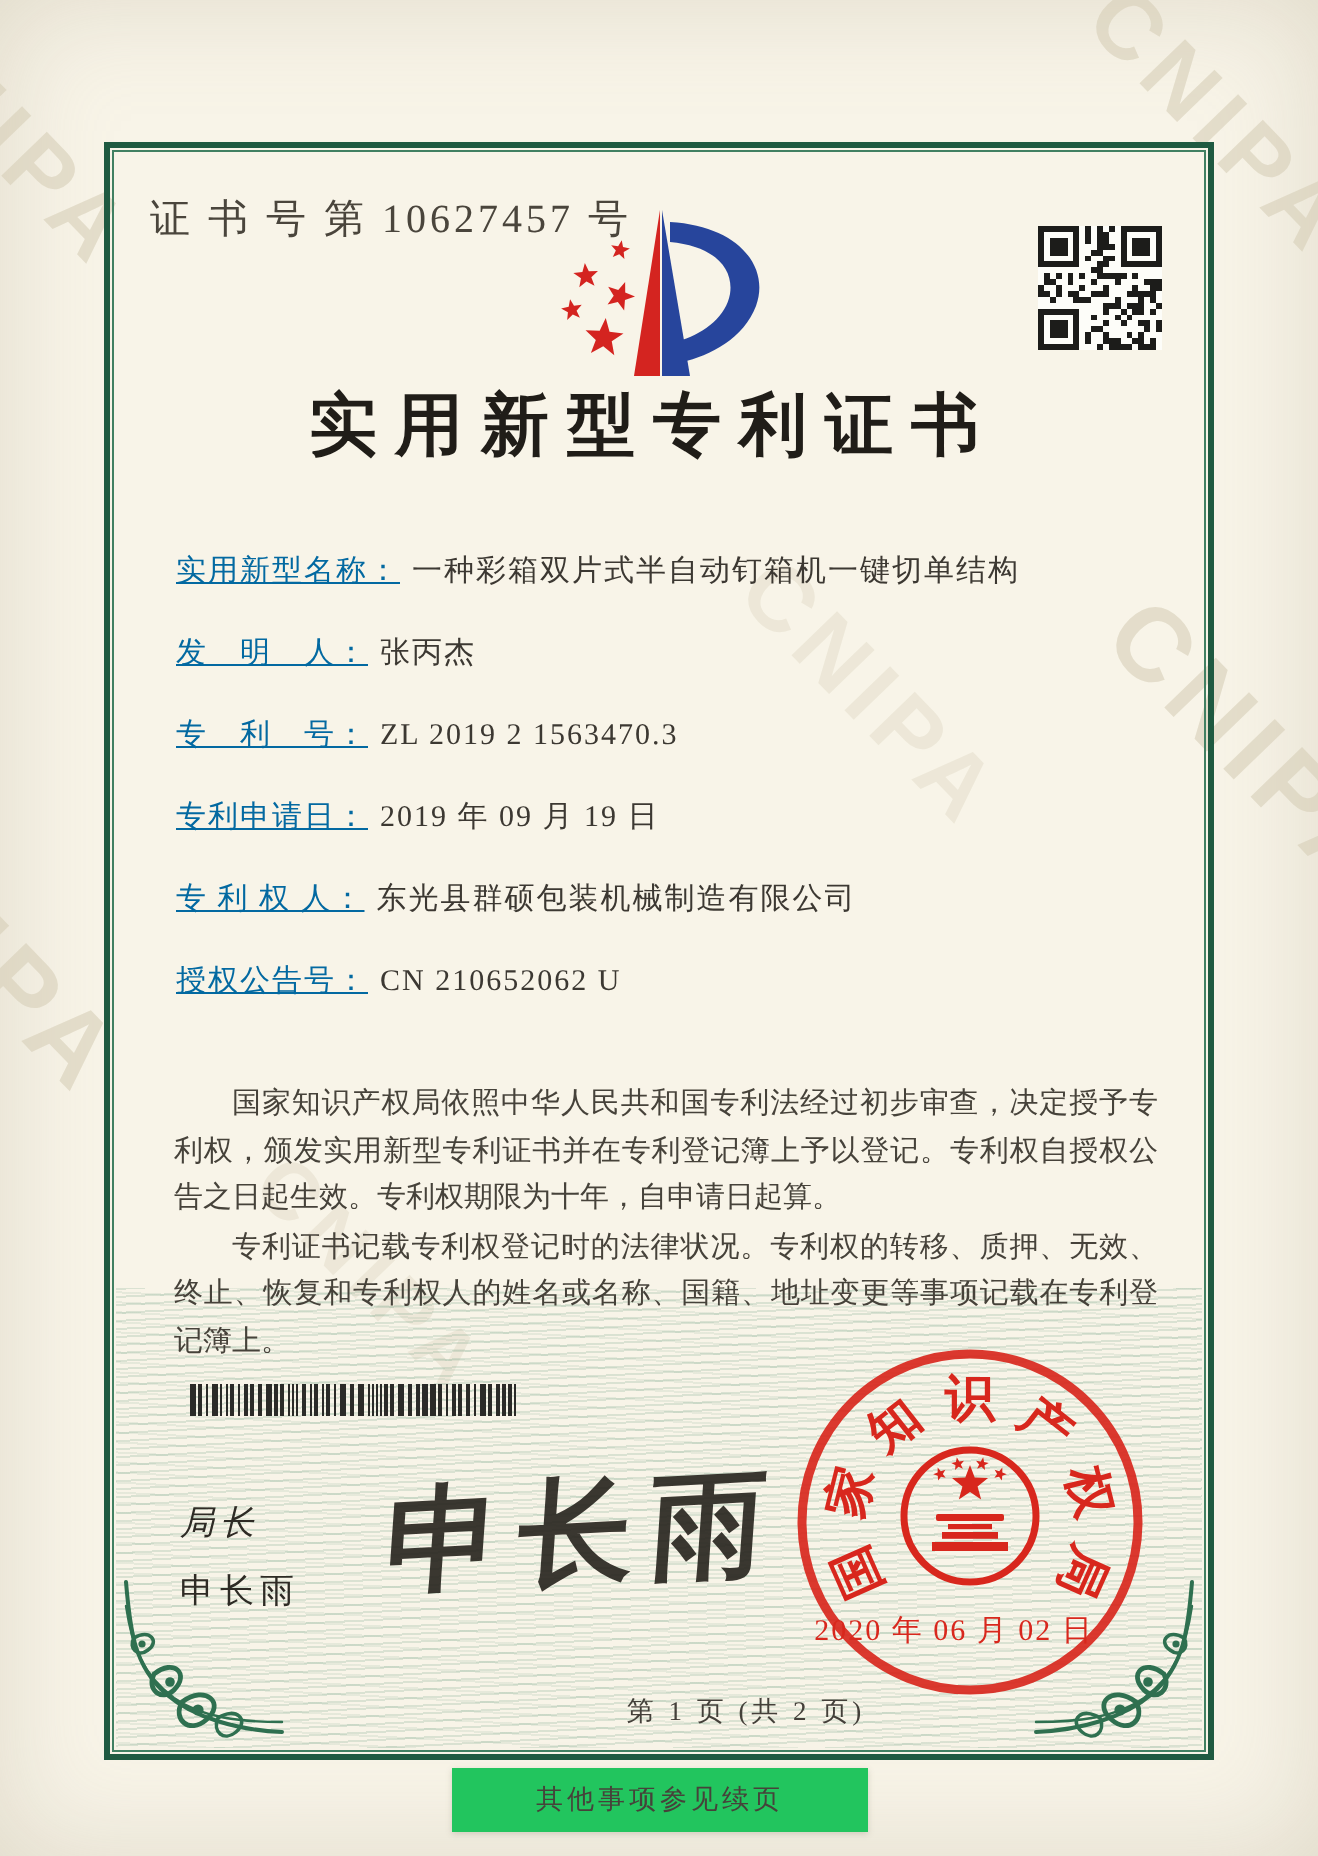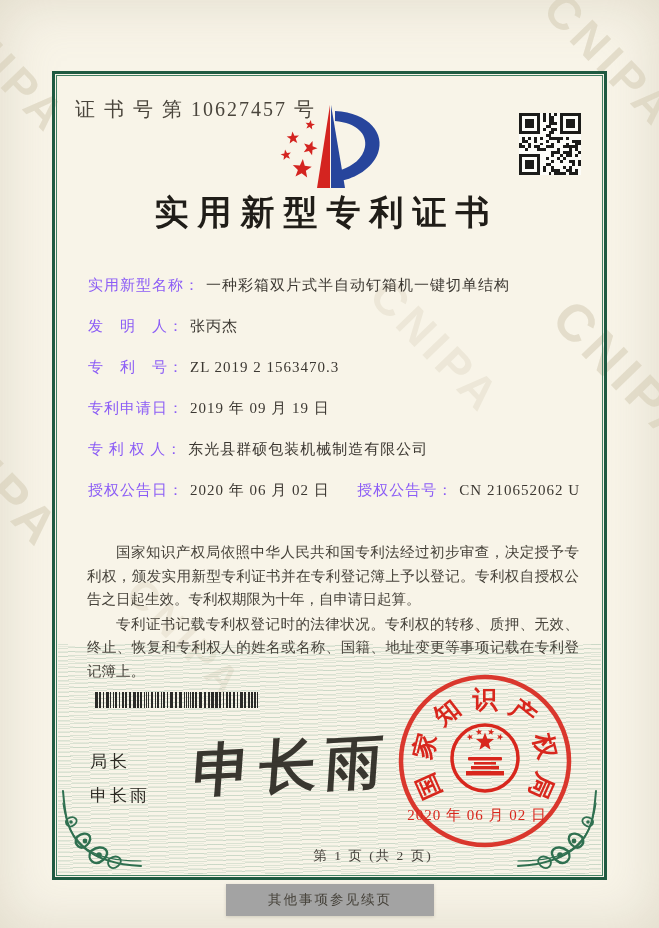--- a/index.html
+++ b/index.html
@@ -36,55 +36,55 @@
   #cert-no{position:absolute;left:75px;top:96px;font-size:20px;letter-spacing:2px;color:#4a453c;}
   #logo{position:absolute;left:260px;top:98px;width:144px;height:98px;}
   #qr{position:absolute;left:519px;top:113px;width:62px;height:62px;background:#fdfdf9;}
   #title{
     position:absolute;left:52px;top:190px;width:549px;text-align:center;
     font-size:34px;font-weight:bold;letter-spacing:9px;color:#201d18;
   }
   
   #fields{position:absolute;left:88px;top:276px;width:492px;}
   .field-row{height:41px;font-size:15px;letter-spacing:1px;white-space:nowrap;}
-  .flabel{color:#8b5cf6;}
+  .flabel{color:#0369a1;text-decoration:underline;}
   .fvalue{color:#3c3832;margin-left:6px;font-family:Liberation Serif, serif;}
   .field-row.double{display:flex;}
   .field-row.double .pair1{width:300px;}
   
   #body-text{
     position:absolute;left:86px;top:540px;width:494px;
     font-size:14.5px;line-height:23.5px;text-align:justify;color:#46423a;
   }
   #body-text p{margin:1px;text-indent:2em;}
   
   #barcode{position:absolute;left:95px;top:692px;width:166px;height:16px;}
   
-  #sig-role{position:absolute;left:90px;top:750px;font-size:17px;letter-spacing:3px;color:#2e2b25;}
+  #sig-role{position:absolute;left:90px;top:750px;font-size:17px;letter-spacing:3px;color:#2e2b25;font-style:italic;}
   #sig-name{position:absolute;left:90px;top:784px;font-size:17px;letter-spacing:3px;color:#2e2b25;}
   #autograph{
     position:absolute;left:182px;top:728px;width:220px;text-align:center;
     font-size:58px;font-weight:600;color:#26231d;letter-spacing:8px;
     transform:rotate(-3deg) skewX(-7deg);opacity:.9;
   }
   
   #seal{position:absolute;left:396px;top:672px;width:178px;height:178px;}
   #seal svg{position:absolute;left:0;top:0;}
   #seal-ring-text span{
     position:absolute;left:50%;top:50%;font-size:25px;font-weight:bold;color:#d8271d;
   }
   #seal-date{
     position:absolute;left:398px;top:806px;width:158px;text-align:center;
     font-size:15px;color:#d8271d;letter-spacing:1px;white-space:nowrap;
   }
   
   #page-indicator{position:absolute;left:52px;top:847px;width:642px;text-align:center;font-size:13.5px;letter-spacing:2px;color:#44403a;}
   #footer-box{
     position:absolute;left:226px;top:884px;width:208px;height:32px;line-height:32px;
-    background:#a3a3a3;text-align:center;font-size:13.5px;letter-spacing:2px;color:#46423a;
+    background:#22c55e;text-align:center;font-size:13.5px;letter-spacing:2px;color:#46423a;
     box-shadow:0 1px 3px rgba(120,110,90,.25);
   }
 </style>
 </head>
 <body>
 
 <div id="paper">
 
   <div class="wm" style="left:-36px;top:-12px">CNIPA</div>
   <div class="wm" style="left:572px;top:-18px">CNIPA</div>
@@ -366,21 +366,20 @@
     <div class="field-row">
       <span class="flabel">专　利　号：</span><span class="fvalue">ZL 2019 2 1563470.3</span>
     </div>
     <div class="field-row">
       <span class="flabel">专利申请日：</span><span class="fvalue">2019 年 09 月 19 日</span>
     </div>
     <div class="field-row">
       <span class="flabel">专 利 权 人：</span><span class="fvalue">东光县群硕包装机械制造有限公司</span>
     </div>
     <div class="field-row double">
-      <span class="pair1"><span class="flabel">授权公告日：</span><span class="fvalue">2020 年 06 月 02 日</span></span>
       <span class="pair2"><span class="flabel">授权公告号：</span><span class="fvalue">CN 210652062 U</span></span>
     </div>
   </div>
 
   <div id="body-text">
     <p>国家知识产权局依照中华人民共和国专利法经过初步审查，决定授予专利权，颁发实用新型专利证书并在专利登记簿上予以登记。专利权自授权公告之日起生效。专利权期限为十年，自申请日起算。</p>
     <p>专利证书记载专利权登记时的法律状况。专利权的转移、质押、无效、终止、恢复和专利权人的姓名或名称、国籍、地址变更等事项记载在专利登记簿上。</p>
   </div>
 
   <svg id="barcode" viewBox="0 0 166 16" preserveAspectRatio="none">

